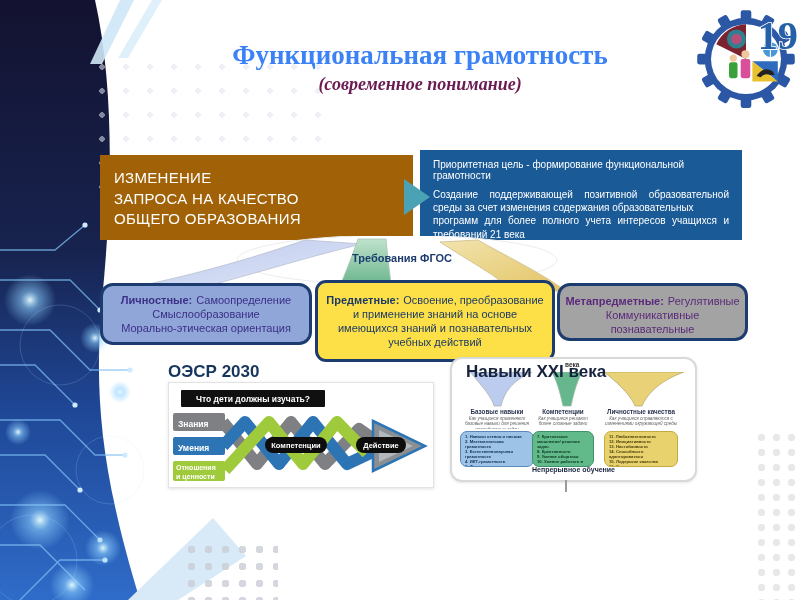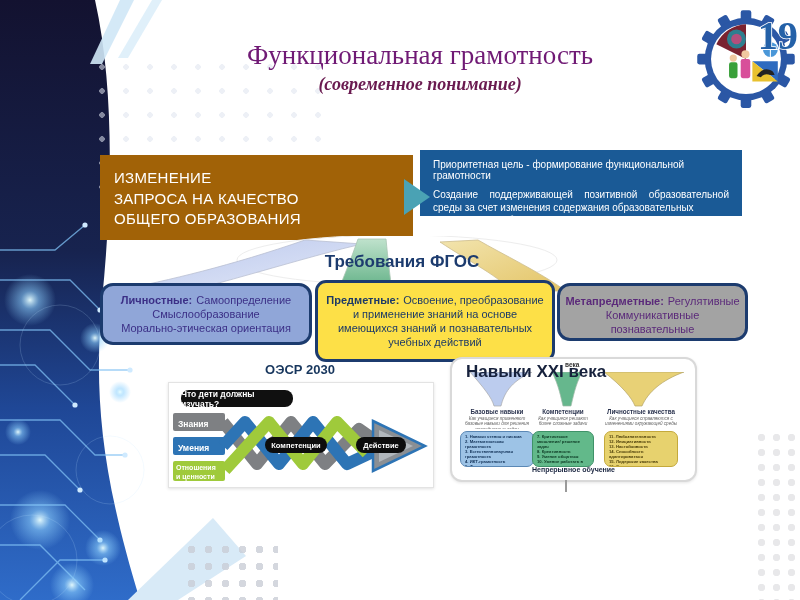--- a/index.html
+++ b/index.html
@@ -3,58 +3,58 @@
 <meta charset="utf-8">
 <style>
   html,body{margin:0;padding:0;background:#888;}
   .slide{position:relative;width:800px;height:600px;background:#ffffff;overflow:hidden;
          font-family:"Liberation Sans",sans-serif;}
   .abs{position:absolute;}
   .preline{white-space:pre-line;}
 
   
   .title1{left:140px;top:40px;width:560px;text-align:center;
-          font-family:"Liberation Serif",serif;font-weight:normal;font-size:27px;color:#701a75;}
+          font-family:"Liberation Serif",serif;font-weight:bold;font-size:27px;color:#3b82f6;}
   .title2{left:140px;top:74px;width:560px;text-align:center;
           font-family:"Liberation Serif",serif;font-weight:bold;font-style:italic;font-size:18px;color:#6a1a50;}
 
   
   .dots{background-image:radial-gradient(circle,#dfe4ef 2.6px,transparent 3px);
         background-size:24px 24px;opacity:.55;}
   .dots-big{background-image:radial-gradient(circle,#c9cdd6 3.6px,transparent 4px);
         background-size:17px 17px;opacity:.8;}
   .dots-right{background-image:radial-gradient(circle,#e4e4e6 3.4px,transparent 4px);
         background-size:15px 15px;opacity:.85;}
 
   
   .teal-box{left:100px;top:155px;width:313px;height:85px;background:#a16207;color:#ffffff;
             box-sizing:border-box;padding:13px 10px 0 14px;font-size:15px;line-height:1.37;letter-spacing:.3px;}
-  .blue-box{left:420px;top:150px;width:322px;height:66px;background:#1a5a96;color:#ffffff;
+  .blue-box{left:420px;top:150px;width:322px;height:90px;background:#1a5a96;color:#ffffff;
             box-sizing:border-box;padding:9px 13px 0 13px;font-size:10px;}
   .blue-box .p1{margin:0 0 7px 0;}
   .blue-box .p2{margin:0;text-align:justify;line-height:1.32;}
 
   
   .fgos-label{left:317px;top:252px;width:170px;text-align:center;font-weight:bold;
-              font-size:17px;color:#1c3b6e;}
+              font-size:11px;color:#1c3b6e;}
   .fbox{box-sizing:border-box;border:3px solid #1c3b6e;border-radius:13px;
         display:flex;align-items:center;justify-content:center;text-align:center;
         padding:4px 8px;font-size:11px;line-height:1.28;}
   .fbox b{margin-right:4px;}
   .fbox1{left:100px;top:283px;width:212px;height:62px;background:#90a6d8;color:#3b2f86;align-items:center;}
   .fbox2{left:315px;top:280px;width:240px;height:82px;background:#fde047;color:#1d3a66;border-radius:11px;}
   .fbox3{left:557px;top:283px;width:191px;height:58px;background:#a3a3a3;color:#5b2a7a;align-items:flex-start;padding-top:8px;}
 
   
-  .oecd-title{left:168px;top:362px;width:264px;text-align:center;font-weight:bold;
-              font-size:13px;color:#17365d;}
+  .oecd-title{left:168px;top:362px;width:264px;font-weight:bold;
+              font-size:17px;color:#17365d;}
   .oecd-panel{left:168px;top:382px;width:264px;height:104px;background:#ffffff;
               border:1px solid #e3e3e3;box-shadow:0 1px 3px rgba(0,0,0,.12);}
-  .q-pill{position:absolute;left:12px;top:7px;width:112px;height:17px;background:#101010;
-          border-radius:8px;color:#ffffff;font-size:8.5px;font-weight:bold;
+  .q-pill{position:absolute;left:12px;top:7px;width:144px;height:17px;background:#101010;
+          border-radius:1px;color:#ffffff;font-size:8.5px;font-weight:bold;
           display:flex;align-items:center;justify-content:center;}
 
   
   .skills-panel{left:450px;top:357px;width:243px;height:121px;background:#ffffff;
                 border:2px solid #d9d9d9;border-radius:12px;box-shadow:0 1px 3px rgba(0,0,0,.10);}
   .skills-title{position:absolute;left:14px;top:3px;font-weight:bold;font-size:17px;color:#16213c;z-index:3;}
   .skills-frag{position:absolute;left:113px;top:2px;font-weight:bold;font-size:6.5px;color:#333;z-index:3;}
   .s-col{position:absolute;top:49px;text-align:center;}
   .s-col .head{font-weight:bold;font-size:6.3px;color:#2c3550;}
   .s-col .sub{font-style:italic;font-size:4.6px;color:#666;line-height:1.18;height:13px;margin-top:1px;overflow:hidden;}

